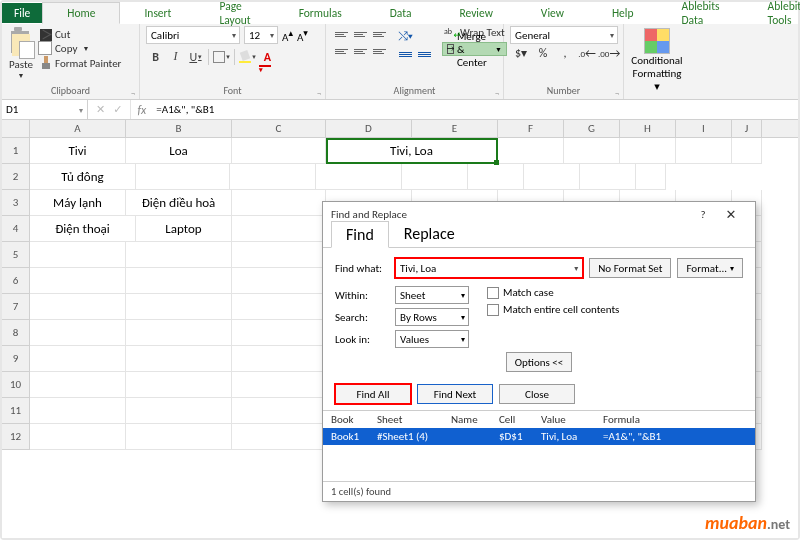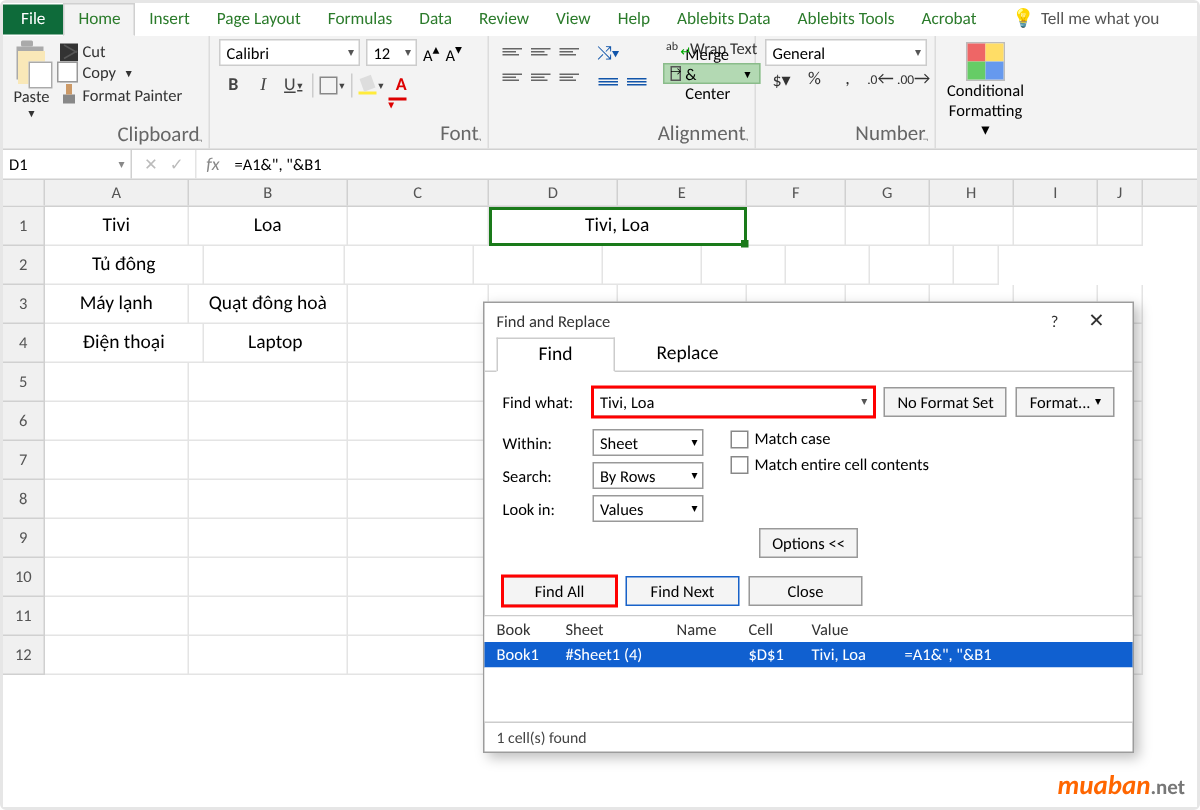--- a/index.html
+++ b/index.html
@@ -4,30 +4,30 @@
 <style>
 * { box-sizing: border-box; margin: 0; padding: 0; font-family: "Segoe UI", Calibri, sans-serif; }
 body { width: 800px; height: 540px; background: #fff; position: relative; overflow: hidden; font-size: 12px; }
 
 
 .frame { position: absolute; top: 0; left: 0; right: 0; bottom: 0; border: 22px solid #e6e6e6; border-radius: 4px; box-sizing: border-box; }
 .inner { position: absolute; top: 2px; left: 2px; right: 2px; bottom: 2px; background: #fff; }
 
 
 .menus { display: flex; align-items: center; background: #fff; height: 22px; border-bottom: 1px solid #fff; }
-.menus .tab { padding: 3px 9px; color: #2b7b2b; font-size: 11.5px; cursor: pointer; }
+.menus .tab { padding: 3px 24px; color: #2b7b2b; font-size: 11.5px; cursor: pointer; }
 .menus .file { background: #0e6b3a; color: #fff; padding: 3px 12px; }
 .menus .home { border: 1px solid #d0d0d0; border-bottom: 1px solid #f3f3f3; background: #f3f3f3; }
 .menus .tellme { margin-left: 6px; color: #555; display: flex; align-items: center; gap: 4px; }
 .bulb { font-size: 12px; }
 
 
 .ribbon { background: #f3f3f3; border-bottom: 1px solid #d0d0d0; height: 76px; display: flex; }
 .group { border-right: 1px solid #dcdcdc; padding: 2px 6px 0 6px; display: flex; flex-direction: column; justify-content: space-between; }
-.group-label { text-align: right; font-size: 14px; color: #666; padding: 1px 0 2px; position: relative; }
+.group-label { text-align: center; font-size: 10px; color: #666; padding: 1px 0 2px; position: relative; }
 .group-label::after { content: "⌐"; position: absolute; right: -2px; bottom: 1px; font-size: 8px; color: #888; transform: scaleX(-1); }
 .gc { display: flex; gap: 4px; align-items: flex-start; }
 .gcol { display: flex; flex-direction: column; gap: 1px; }
 .btn { display: flex; align-items: center; gap: 3px; padding: 0 2px; font-size: 11px; color: #333; }
 .icon { display: inline-block; width: 14px; height: 14px; }
 .paste-big { display: flex; flex-direction: column; align-items: center; font-size: 11px; color: #333; padding-top: 2px; }
 .paste-ic { width: 26px; height: 30px; background: linear-gradient(#f9e8b8,#f9e8b8) 4px 6px/18px 22px no-repeat, linear-gradient(#aaa,#aaa) 3px 3px/18px 22px no-repeat; border-radius: 2px; position: relative; }
 .paste-ic::before{content:"";position:absolute;left:6px;top:-1px;width:8px;height:4px;background:#aaa;border-radius:1px;}
 .paste-ic::after{content:"";position:absolute;right:-1px;bottom:-1px;width:14px;height:16px;background:#fff;border:1px solid #aaa;}
 .cut-ic{background:conic-gradient(#333 0 0);width:12px;height:12px;position:relative;}
@@ -92,21 +92,21 @@
 .sel-cell { position: absolute; border: 2px solid #1a7a1a; pointer-events: none; }
 .sel-cell::after{content:"";position:absolute;right:-3px;bottom:-3px;width:5px;height:5px;background:#1a7a1a;}
 
 
 .dialog { position: absolute; left: 320px; top: 199px; width: 434px; background: #fff; border: 1px solid #9c9c9c; box-shadow: 3px 3px 8px rgba(0,0,0,0.25); font-size: 11px; }
 .dlg-title { height: 24px; display: flex; align-items: center; padding: 0 8px; color: #333; }
 .dlg-title .sp { flex: 1; }
 .dlg-x { width: 32px; text-align: center; font-size: 13px; }
 .dlg-q { width: 24px; text-align: center; }
 .dlg-tabs { display: flex; padding: 0 8px; border-bottom: 1px solid #ccc; height: 22px; align-items: flex-end; }
-.dlg-tab { padding: 3px 27px; border: 1px solid transparent; font-size: 13px; }
+.dlg-tab { padding: 3px 14px; border: 1px solid transparent; font-size: 16px; }
 .dlg-tab.active { border: 1px solid #ccc; border-bottom: 1px solid #fff; background: #fff; margin-bottom: -1px; }
 .dlg-body { padding: 10px 12px 6px; }
 .frow { display: flex; align-items: center; gap: 6px; margin-bottom: 6px; }
 .flabel { width: 54px; }
 .fcombo { flex: 1; border: 1px solid #999; height: 20px; padding: 0 16px 0 4px; position: relative; display: flex; align-items: center; }
 .fcombo::after { content: "▾"; position: absolute; right: 4px; font-size: 8px; color: #555; }
 .fcombo.red { outline: 2px solid #f00; outline-offset: -1px; }
 .dbtn { border: 1px solid #999; background: #f4f4f4; height: 20px; padding: 0 8px; font-size: 11px; display: inline-flex; align-items: center; }
 .dbtn.dd::after{content:" ▾";font-size:8px;margin-left:3px;}
 .opts-row { display: flex; gap: 18px; margin: 8px 0 4px; }
@@ -355,21 +355,21 @@
           <div class="cell colE"></div>
           <div class="cell colF"></div>
           <div class="cell colG"></div>
           <div class="cell colH"></div>
           <div class="cell colI"></div>
           <div class="cell colJ"></div>
         </div>
         <div class="row">
           <div class="rh">3</div>
           <div class="cell colA">Máy lạnh</div>
-          <div class="cell colB">Quạt đông hoà</div>
+          <div class="cell colB">Điện điều hoà</div>
           <div class="cell colC"></div>
           <div class="cell colD"></div>
           <div class="cell colE"></div>
           <div class="cell colF"></div>
           <div class="cell colG"></div>
           <div class="cell colH"></div>
           <div class="cell colI"></div>
           <div class="cell colJ"></div>
         </div>
         <div class="row">
@@ -546,20 +546,21 @@
     <div class="dbtn blue">Find Next</div>
     <div class="dbtn">Close</div>
   </div>
   <div class="results">
     <div class="res-hdr">
       <div class="rc1">Book</div>
           <div class="rc2">Sheet</div>
       <div class="rc3">Name</div>
           <div class="rc4">Cell</div>
       <div class="rc5">Value</div>
+          <div class="rc6">Formula</div>
     </div>
     <div class="res-row">
       <div class="rc1">Book1</div>
           <div class="rc2">#Sheet1 (4)</div>
       <div class="rc3"></div>
           <div class="rc4">$D$1</div>
       <div class="rc5">Tivi, Loa</div>
           <div class="rc6">=A1&amp;", "&amp;B1</div>
     </div>
     <div class="res-gap"></div>

